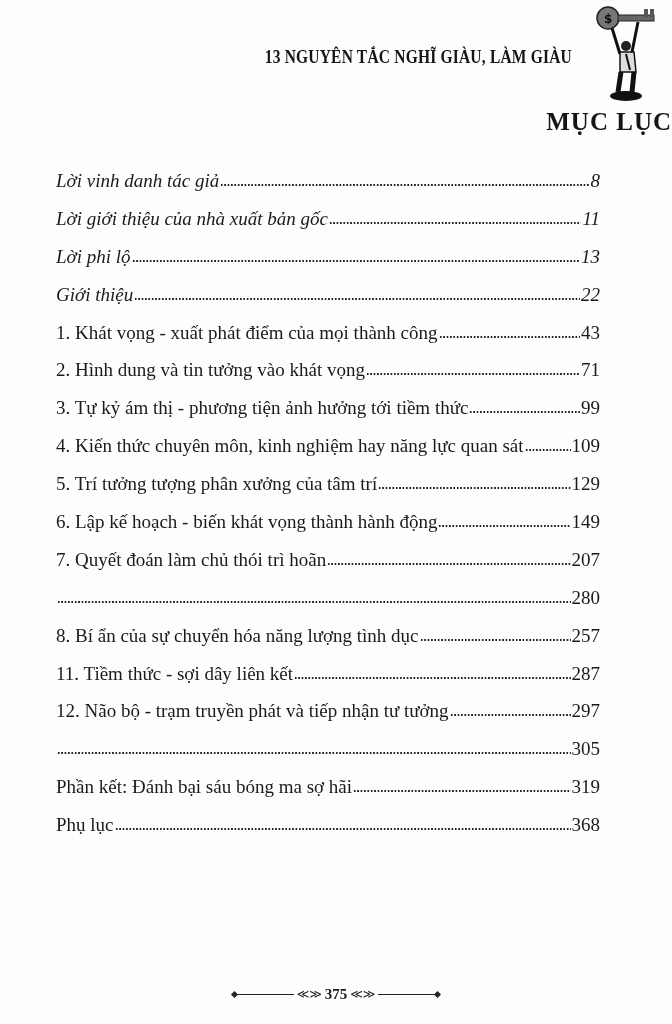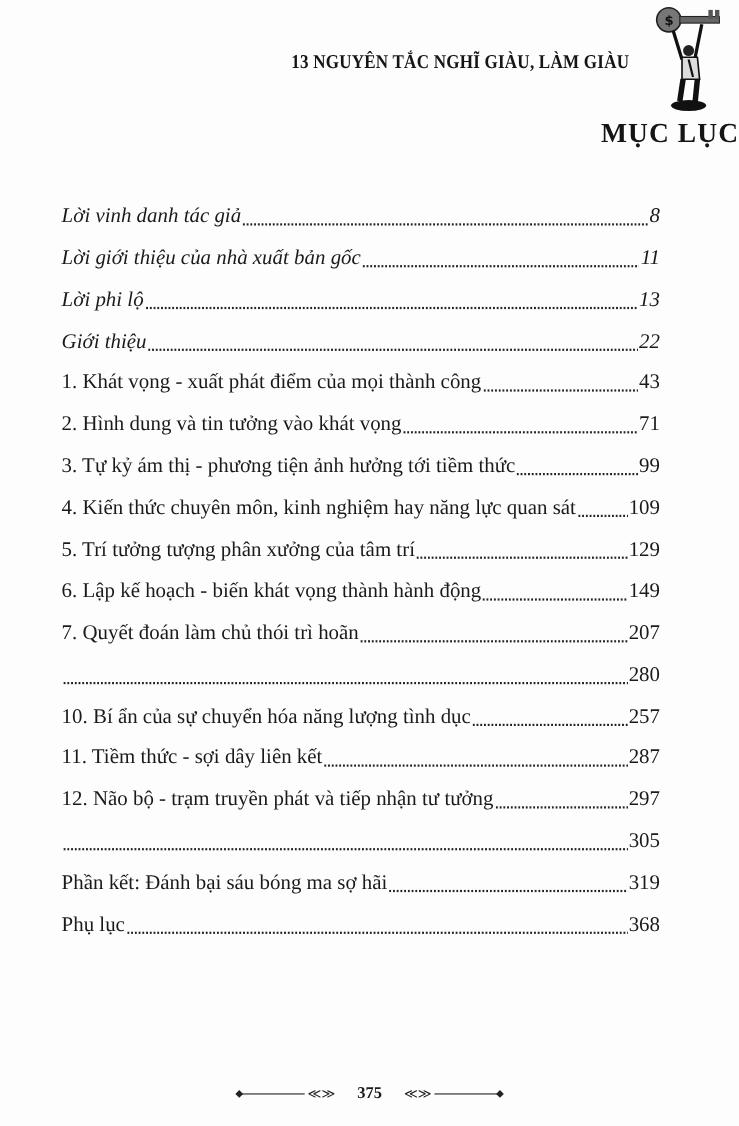--- a/index.html
+++ b/index.html
@@ -13,21 +13,21 @@
     letter-spacing: 0.2px; color: #151515; transform: scaleY(1.15);
   }
   .emblem { position: absolute; top: 4px; right: 12px; width: 70px; height: 100px; }
   .page-title {
     position: absolute; top: 108px; left: 0; width: 672px; text-align: right;
     font-family: "Liberation Serif", serif; font-weight: bold; font-size: 25px; letter-spacing: 1px;
     color: #151515;
   }
   .toc { position: absolute; left: 56px; width: 544px; top: 170px; }
   .toc-row {
-    display: flex; align-items: flex-end; height: 37.9px; font-size: 19px; white-space: nowrap;
+    display: flex; align-items: flex-start; height: 37.9px; font-size: 19px; white-space: nowrap;
   }
   .toc-row.italic { font-style: italic; }
   .toc-row .title { flex: none; }
   .toc-row .leader {
     flex: 1 1 auto; overflow: hidden; margin: 0 1px; height: 1em; position: relative;
   }
   .toc-row .leader::before {
     content: ""; position: absolute; left: 0; right: 0; bottom: 3px; height: 2px;
     background-image: radial-gradient(circle, #222 0.9px, transparent 1.1px);
     background-size: 3.4px 2px; background-repeat: repeat-x;
@@ -36,21 +36,21 @@
   .footer {
     position: absolute; top: 986px; left: 0; width: 672px; display: flex; justify-content: center; align-items: center;
   }
   .footer .rule { width: 60px; height: 1px; background: #222; position: relative; }
   .footer .rule.left::before, .footer .rule.right::after {
     content: ""; position: absolute; top: -2px; width: 5px; height: 5px; background: #222; transform: rotate(45deg);
   }
   .footer .rule.left::before { left: -2px; }
   .footer .rule.right::after { right: -2px; }
   .footer .orn { font-size: 12px; color: #222; margin: 0 3px; }
-  .footer .num { font-weight: bold; font-size: 15px; margin: 0 17px; }
+  .footer .num { font-weight: bold; font-size: 15px; margin: 0 0; }
 </style>
 </head>
 <body>
 
 <div class="running-header">13 NGUYÊN TẮC NGHĨ GIÀU, LÀM GIÀU</div>
 
 <svg class="emblem" viewBox="0 0 70 100">
   <ellipse cx="36" cy="92" rx="16" ry="5" fill="#111"></ellipse>
   <circle cx="18" cy="14" r="11" fill="#777" stroke="#222" stroke-width="1.5"></circle>
   <text x="14" y="19" font-size="12" font-weight="bold" fill="#111" font-family="DejaVu Sans, sans-serif">$</text>
@@ -120,21 +120,21 @@
     <div class="toc-row">
       <span class="title">7. Quyết đoán làm chủ thói trì hoãn</span>
       <span class="leader"></span>
       <span class="page">207</span>
     </div>
     <div class="toc-row">
       <span class="leader"></span>
       <span class="page">280</span>
     </div>
     <div class="toc-row">
-      <span class="title">10. Bí ẩn của sự chuyển hóa năng lượng tình dục</span>
+      <span class="title">8. Bí ẩn của sự chuyển hóa năng lượng tình dục</span>
       <span class="leader"></span>
       <span class="page">257</span>
     </div>
     <div class="toc-row">
       <span class="title">11. Tiềm thức - sợi dây liên kết</span>
       <span class="leader"></span>
       <span class="page">287</span>
     </div>
     <div class="toc-row">
       <span class="title">12. Não bộ - trạm truyền phát và tiếp nhận tư tưởng</span>

